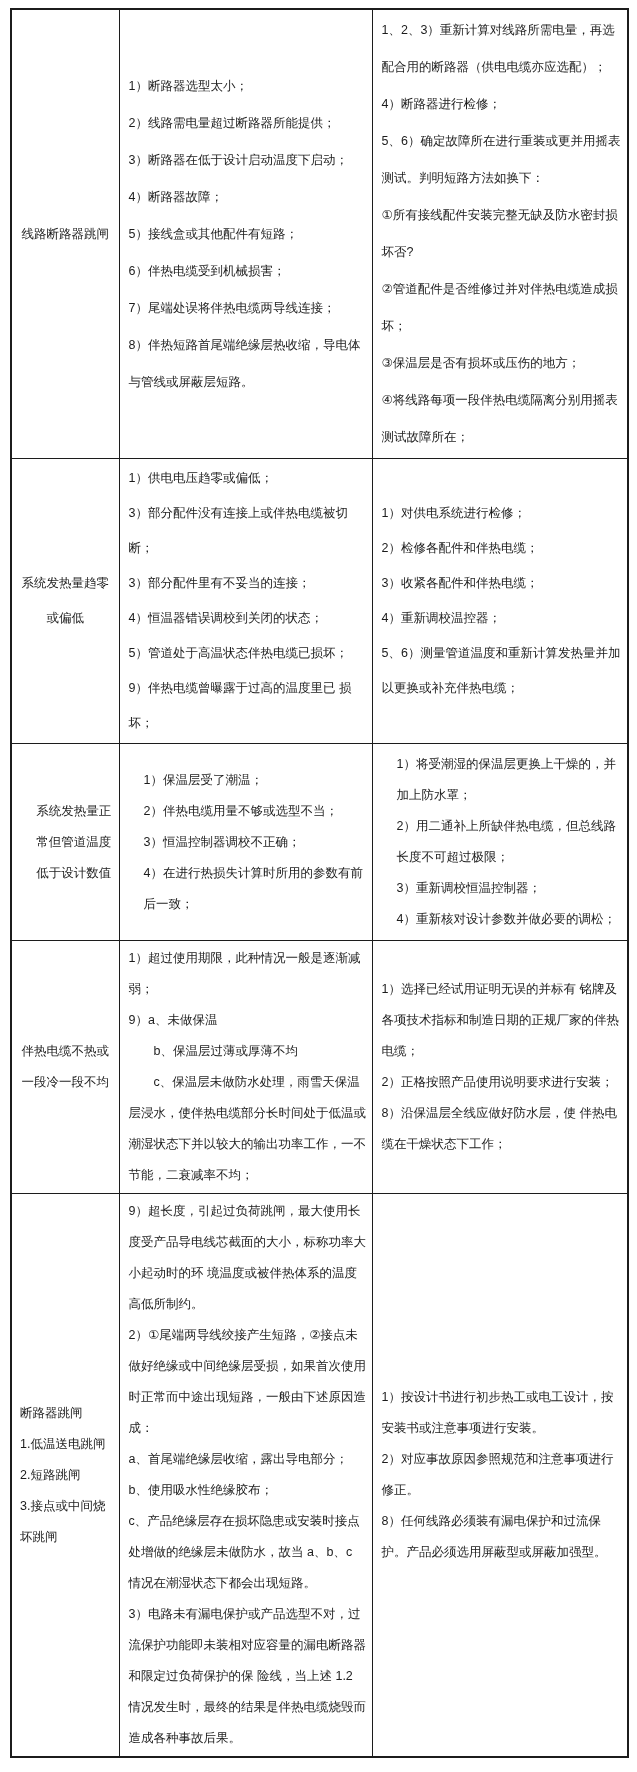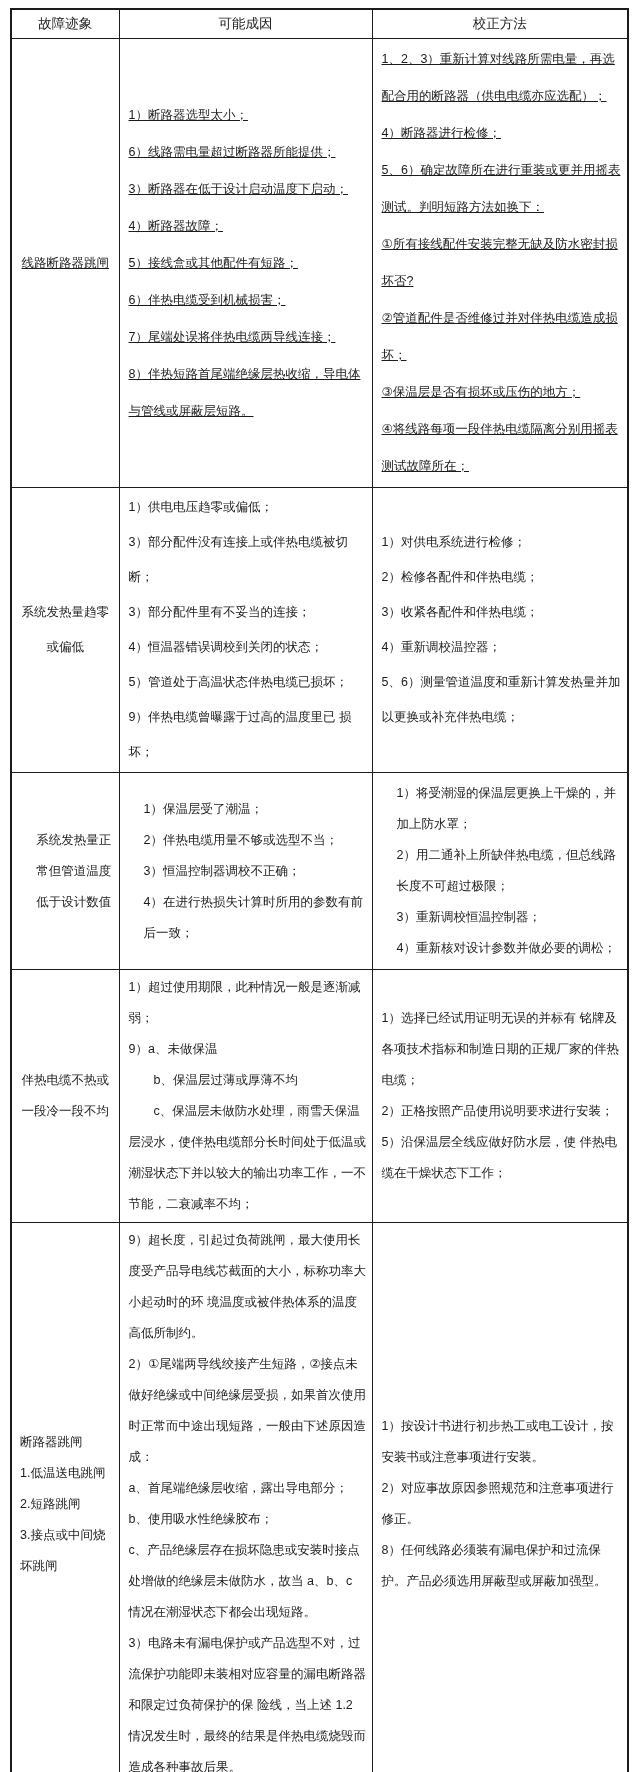--- a/index.html
+++ b/index.html
@@ -8,50 +8,45 @@
   table{border-collapse:collapse;table-layout:fixed;width:617px;border:2px solid #1c1c1c;}
   td{border:1px solid #1c1c1c;vertical-align:middle;overflow:hidden;font-size:12.5px;}
   .hdr td{height:24px;text-align:center;font-size:13.5px;padding:0 4px;}
   p{margin:0;line-height:31px;}
   .r1 p{line-height:37px;}
   .r2 p{line-height:35px;}
   td.sym{text-align:center;padding:2px 7px;}
   td.sym.left{text-align:left;padding-left:8px;}
   td.cell{padding:2px 5px 2px 9px;}
   .ind{text-indent:25px;}
-  tr.r1 td{height:346px;text-decoration:underline;}
+  tr.r1 td{height:346px;}
   tr.r2 td{height:243px;}
   tr.r3 td{height:192px;padding-left:24px;}
   tr.r4 td{height:248px;}
   tr.r5 td{height:532px;}
 </style>
 </head>
 <body>
 
 <div class="page">
 <table>
   <colgroup>
     <col style="width:108px">
         <col style="width:253px">
         <col style="width:256px">
   </colgroup>
   <tbody>
-  <tr class="hdr">
-    <td class="sym">故障迹象</td>
-    <td>可能成因</td>
-    <td>校正方法</td>
-  </tr>
 
   <tr class="r1">
     <td class="sym">
             <p>线路断路器跳闸</p>
           </td>
     <td class="cell">
       <p>1）断路器选型太小；</p>
-      <p>6）线路需电量超过断路器所能提供；</p>
+      <p>2）线路需电量超过断路器所能提供；</p>
       <p>3）断路器在低于设计启动温度下启动；</p>
       <p>4）断路器故障；</p>
       <p>5）接线盒或其他配件有短路；</p>
       <p>6）伴热电缆受到机械损害；</p>
       <p>7）尾端处误将伴热电缆两导线连接；</p>
       <p>8）伴热短路首尾端绝缘层热收缩，导电体与管线或屏蔽层短路。</p>
     </td>
     <td class="cell">
       <p>1、2、3）重新计算对线路所需电量，再选配合用的断路器（供电电缆亦应选配）；</p>
       <p>4）断路器进行检修；</p>
@@ -107,21 +102,21 @@
           </td>
     <td class="cell">
       <p>1）超过使用期限，此种情况一般是逐渐减弱；</p>
       <p>9）a、未做保温</p>
       <p class="ind">b、保温层过薄或厚薄不均</p>
       <p class="ind">c、保温层未做防水处理，雨雪天保温层浸水，使伴热电缆部分长时间处于低温或潮湿状态下并以较大的输出功率工作，一不节能，二衰减率不均；</p>
     </td>
     <td class="cell">
       <p>1）选择已经试用证明无误的并标有 铭牌及各项技术指标和制造日期的正规厂家的伴热电缆；</p>
       <p>2）正格按照产品使用说明要求进行安装；</p>
-      <p>5）沿保温层全线应做好防水层，使 伴热电缆在干燥状态下工作；</p>
+      <p>8）沿保温层全线应做好防水层，使 伴热电缆在干燥状态下工作；</p>
     </td>
   </tr>
 
   <tr class="r5">
     <td class="sym left">
       <p>断路器跳闸</p>
       <p>1.低温送电跳闸</p>
       <p>2.短路跳闸</p>
       <p>3.接点或中间烧坏跳闸</p>
     </td>

